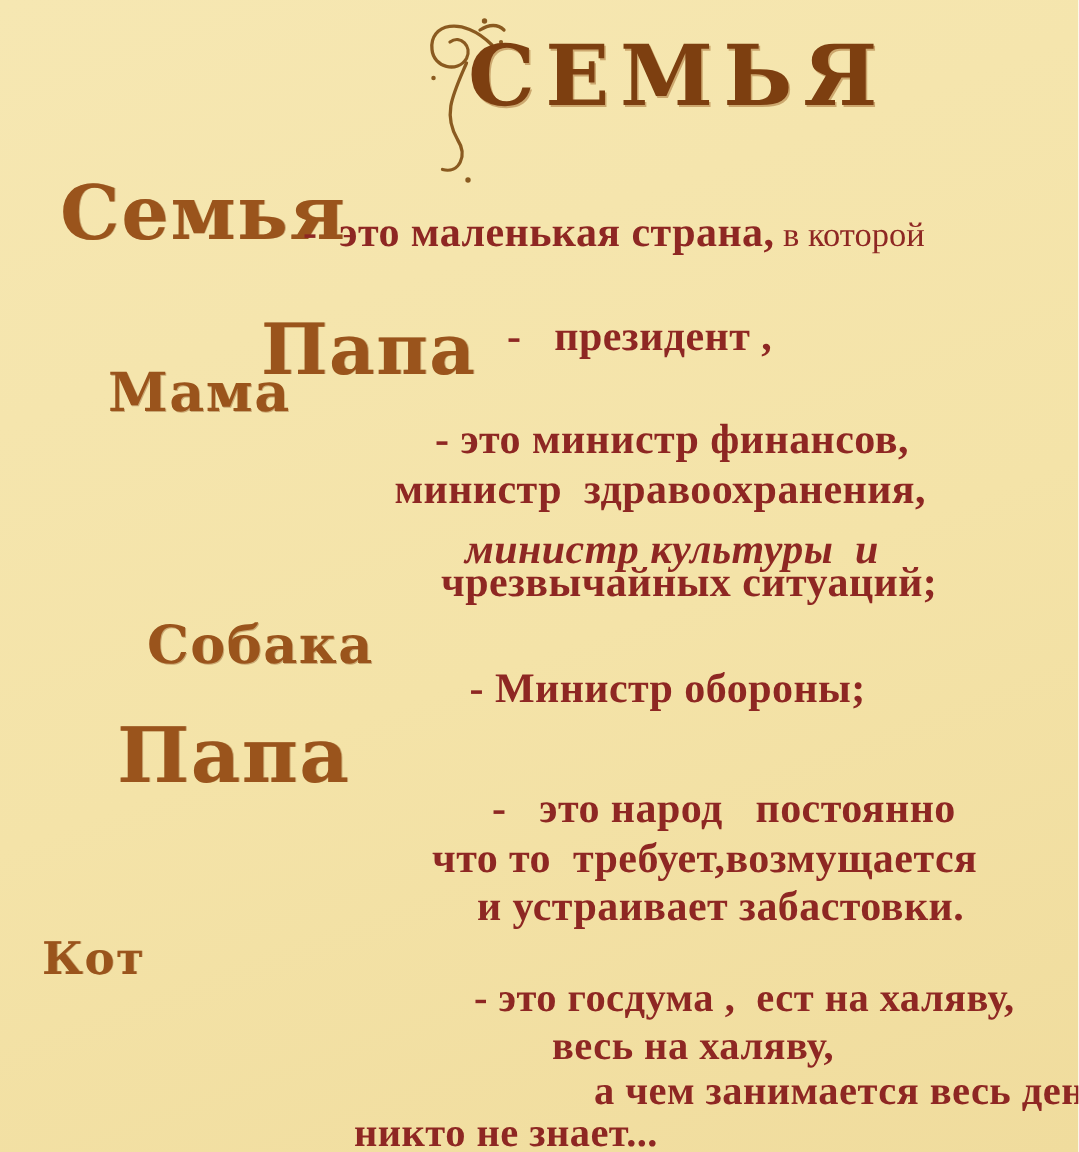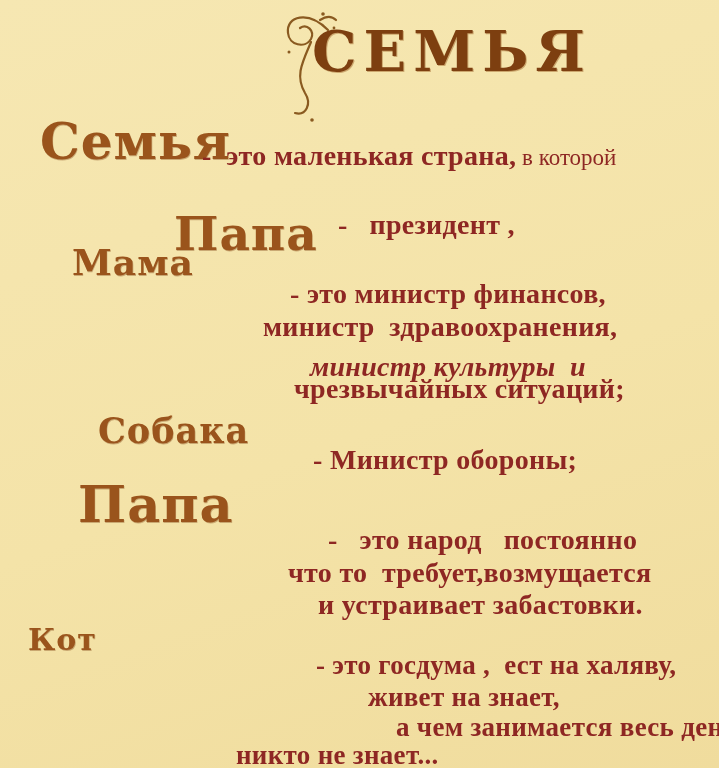--- a/index.html
+++ b/index.html
@@ -116,17 +116,17 @@
   <div class="line l-mama-3">министр культуры  и</div>
   <div class="line l-mama-4">чрезвычайных ситуаций;</div>
 
   <div class="line l-sobaka">- Министр обороны;</div>
 
   <div class="line l-deti-1">-   это народ   постоянно</div>
   <div class="line l-deti-2">что то  требует,возмущается</div>
   <div class="line l-deti-3">и устраивает забастовки.</div>
 
   <div class="line l-kot-1">- это госдума ,  ест на халяву,</div>
-  <div class="line l-kot-2">живет на знает,</div>
+  <div class="line l-kot-2">весь на халяву,</div>
   <div class="line l-kot-3">а чем занимается весь день</div>
   <div class="line l-kot-4">никто не знает...</div>
 
 </div>
 
 </body></html>

